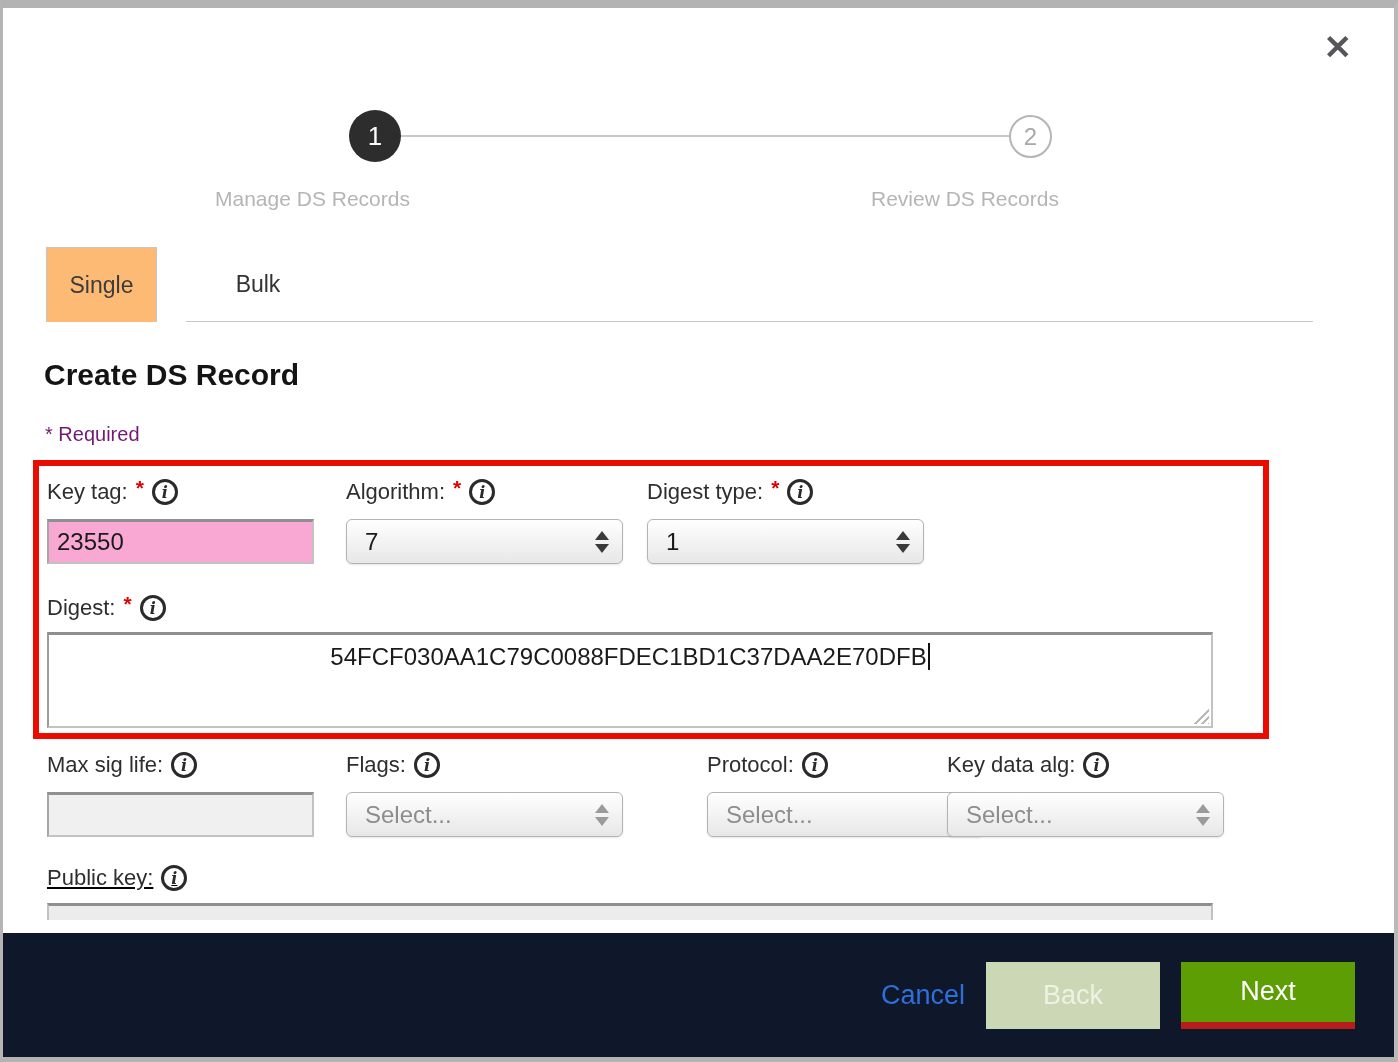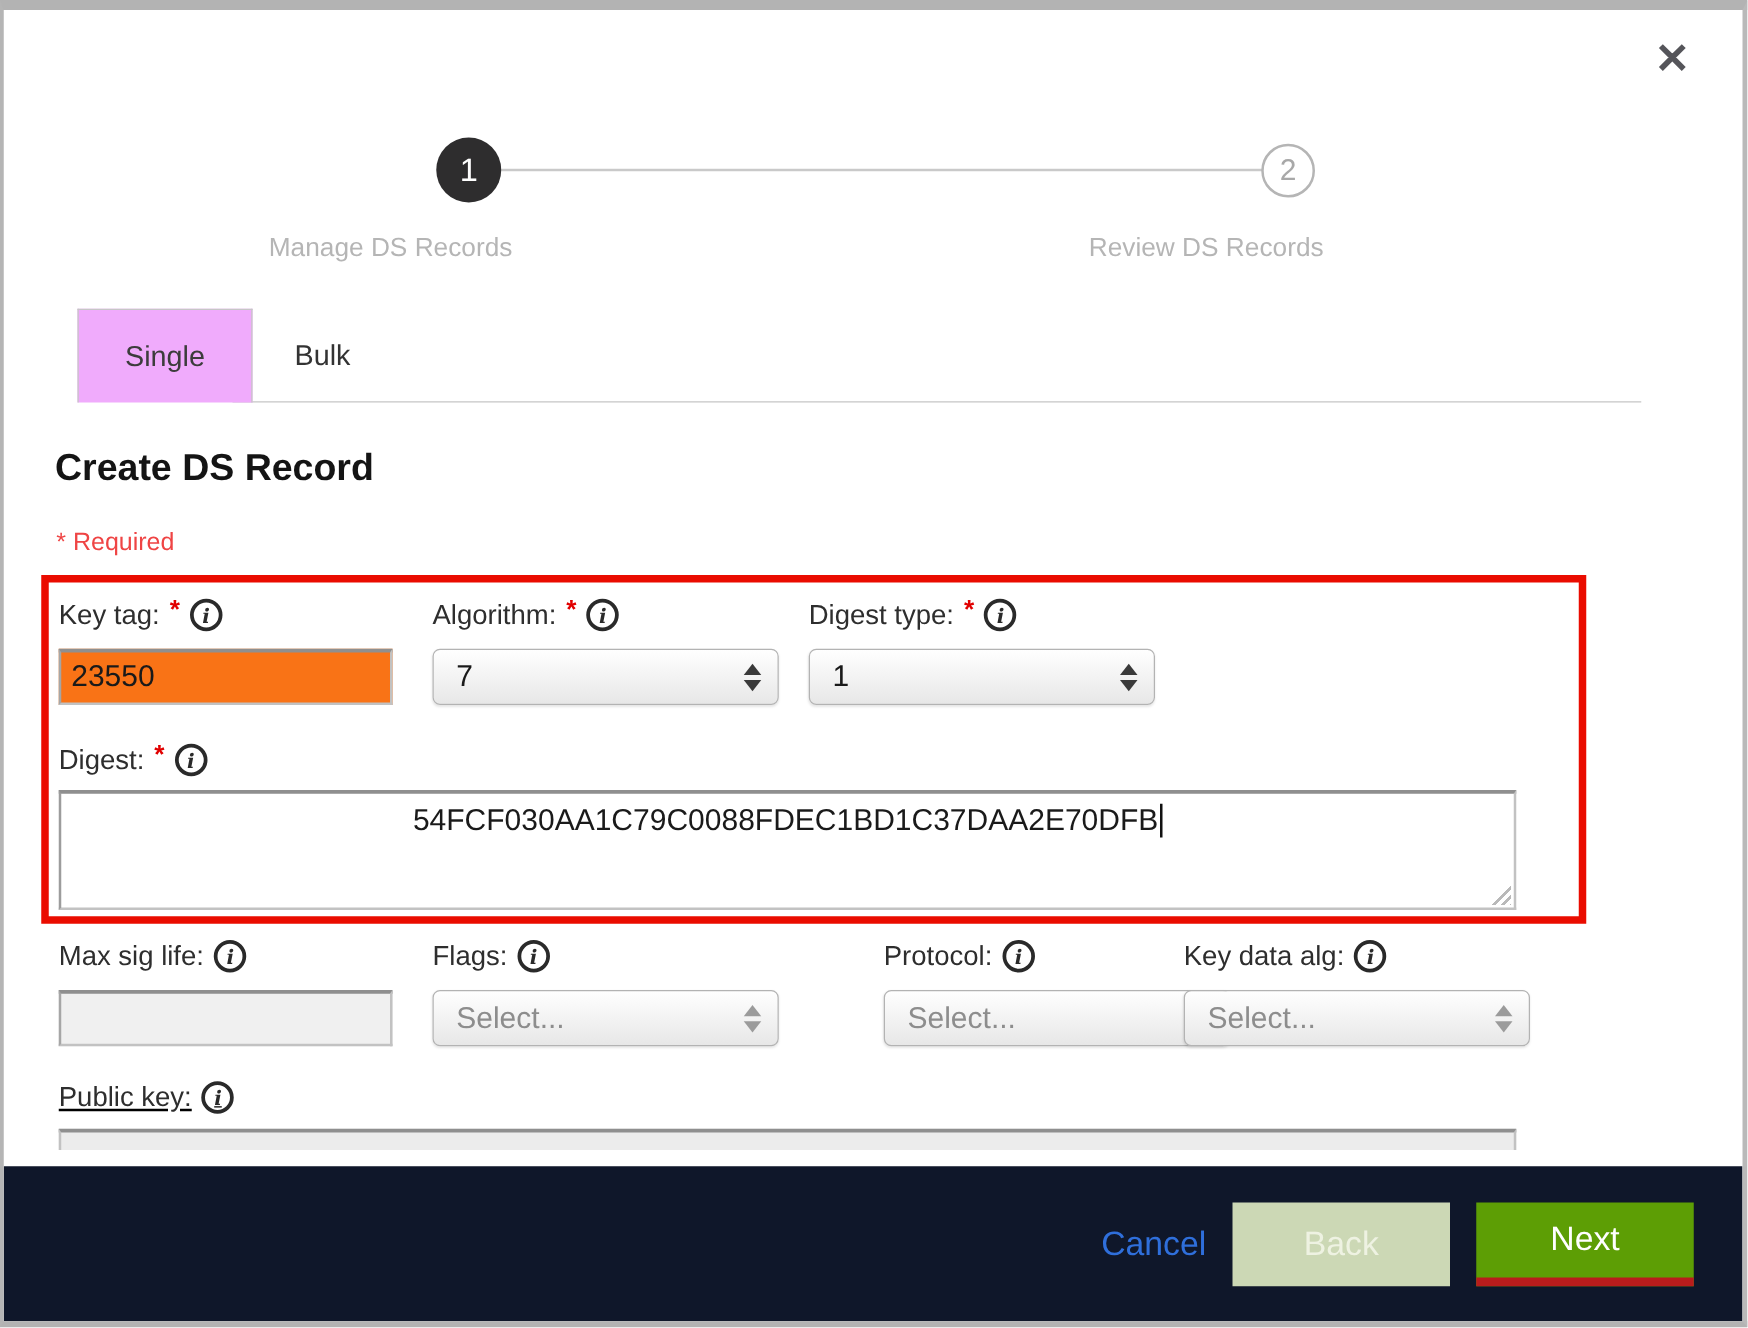--- a/index.html
+++ b/index.html
@@ -25,40 +25,40 @@
     border:2px solid #b5b5b5; color:#a8a8a8; font-size:24px; }
   .step-label { position:absolute; top:77px; width:320px; text-align:left; font-size:21px; color:#b5b5b5; }
   .step-label.one { left:212px; }
   .step-label.two { left:868px; }
 
   
   .tabs { position:absolute; top:239px; left:43px; width:1267px; height:75px; }
   .tabline { position:absolute; left:140px; right:0; bottom:0; height:1px; background:#c6c6c6; }
   .tab { position:absolute; top:0; height:75px; display:flex; align-items:center; justify-content:center;
     font-size:23px; color:#333; cursor:pointer; }
-  .tab.active { left:16px; width:140px; border:1px solid #c6c6c6; border-bottom:0; background:#f0abfc; color:#3c3c3c; }
+  .tab.active { left:0; width:111px; border:1px solid #c6c6c6; border-bottom:0; background:#fdba74; color:#3c3c3c; }
   .tab.inactive { left:141px; width:142px; }
 
   
   .page-title { position:absolute; top:350px; left:41px; font-size:30px; font-weight:bold; color:#141414; }
-  .required-note { position:absolute; top:415px; left:42px; font-size:20px; color:#ef4444; }
+  .required-note { position:absolute; top:415px; left:42px; font-size:20px; color:#701a75; }
 
   
   .highlight-box { position:absolute; left:30px; top:452px; width:1236px; height:279px;
     border:6px solid #ea0c00; }
 
   
   .field { position:absolute; }
   .field-label { display:flex; align-items:center; height:28px; font-size:22px; color:#2e2e2e; }
   .req { color:#e10000; font-size:21px; font-weight:bold; margin-left:8px; position:relative; top:-4px; }
   .info-icon { width:26px; height:26px; border:3px solid #2a2a2a; border-radius:50%;
     display:inline-flex; align-items:center; justify-content:center; margin-left:8px;
     font-family:"DejaVu Serif", serif; font-style:italic; font-weight:bold; font-size:16px; color:#2a2a2a; }
 
-  .text-input { width:267px; height:45px; margin-top:13px; background:#f97316;
+  .text-input { width:267px; height:45px; margin-top:13px; background:#f9a8d4;
     border:2px solid #c2c2c2; border-top:3px solid #8f8f8f; border-left:2px solid #a6a6a6;
     font-family:"Liberation Sans", sans-serif; font-size:24px; color:#1a1a1a; padding:0 8px; outline:none; }
   .text-input.disabled { background:#f0f0f0; }
 
   .select { width:277px; height:45px; margin-top:13px; border:1px solid #b3b3b3; border-radius:6px;
     background:linear-gradient(#ffffff,#e7e7e7); box-shadow:0 1px 2px rgba(0,0,0,0.10);
     display:flex; align-items:center; padding:0 38px 0 18px; font-size:24px; color:#1a1a1a;
     position:relative; cursor:pointer; }
   .select.placeholder { color:#8d8d8d; }
   .arrows { position:absolute; right:13px; top:50%; transform:translateY(-50%);

